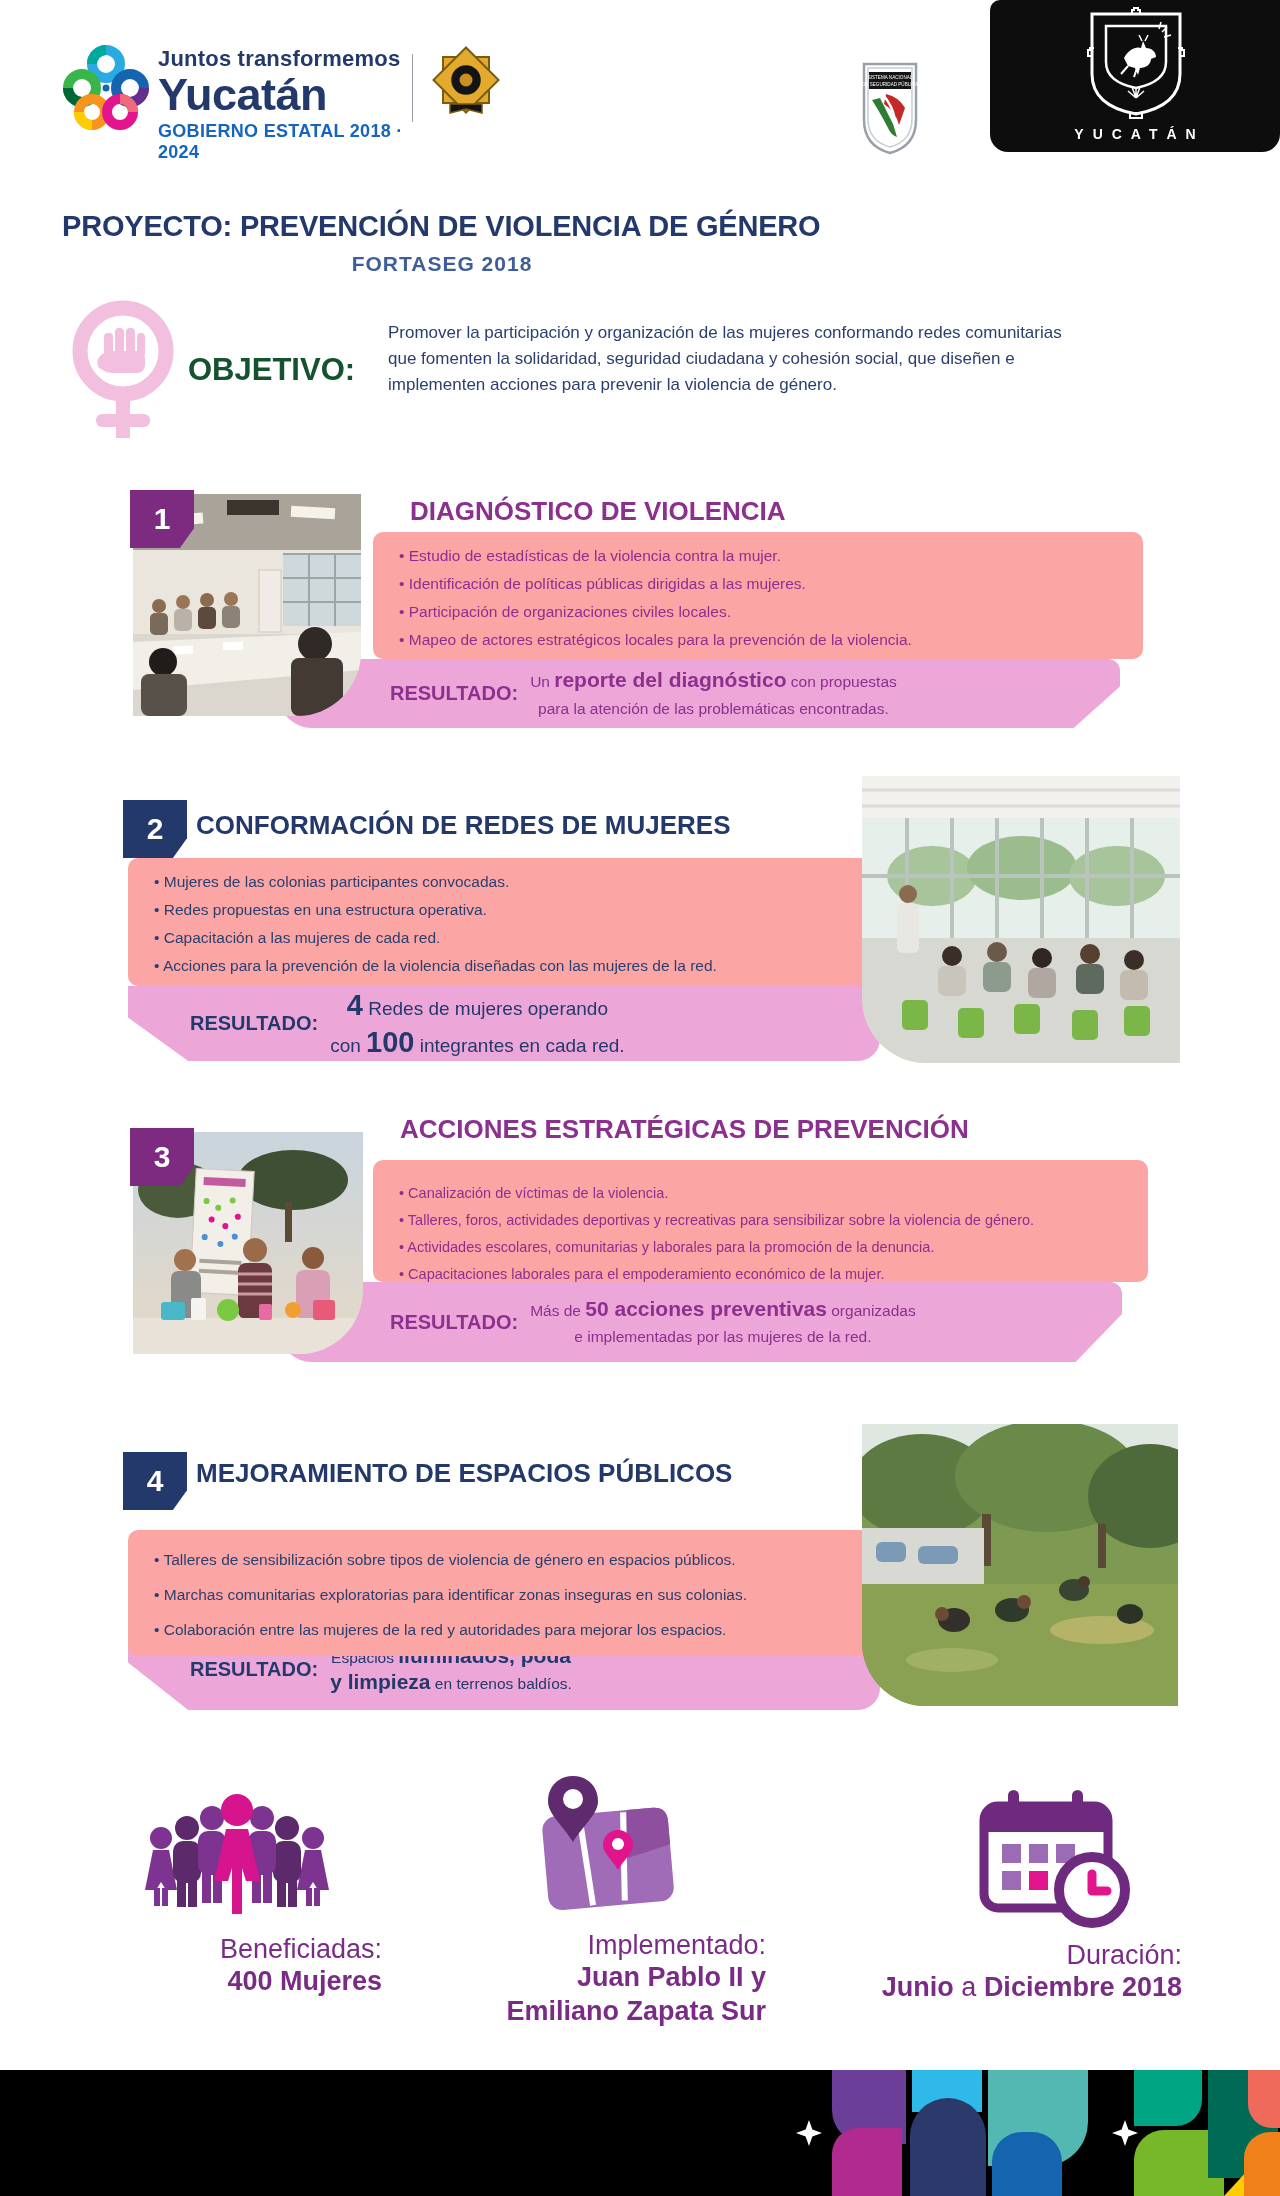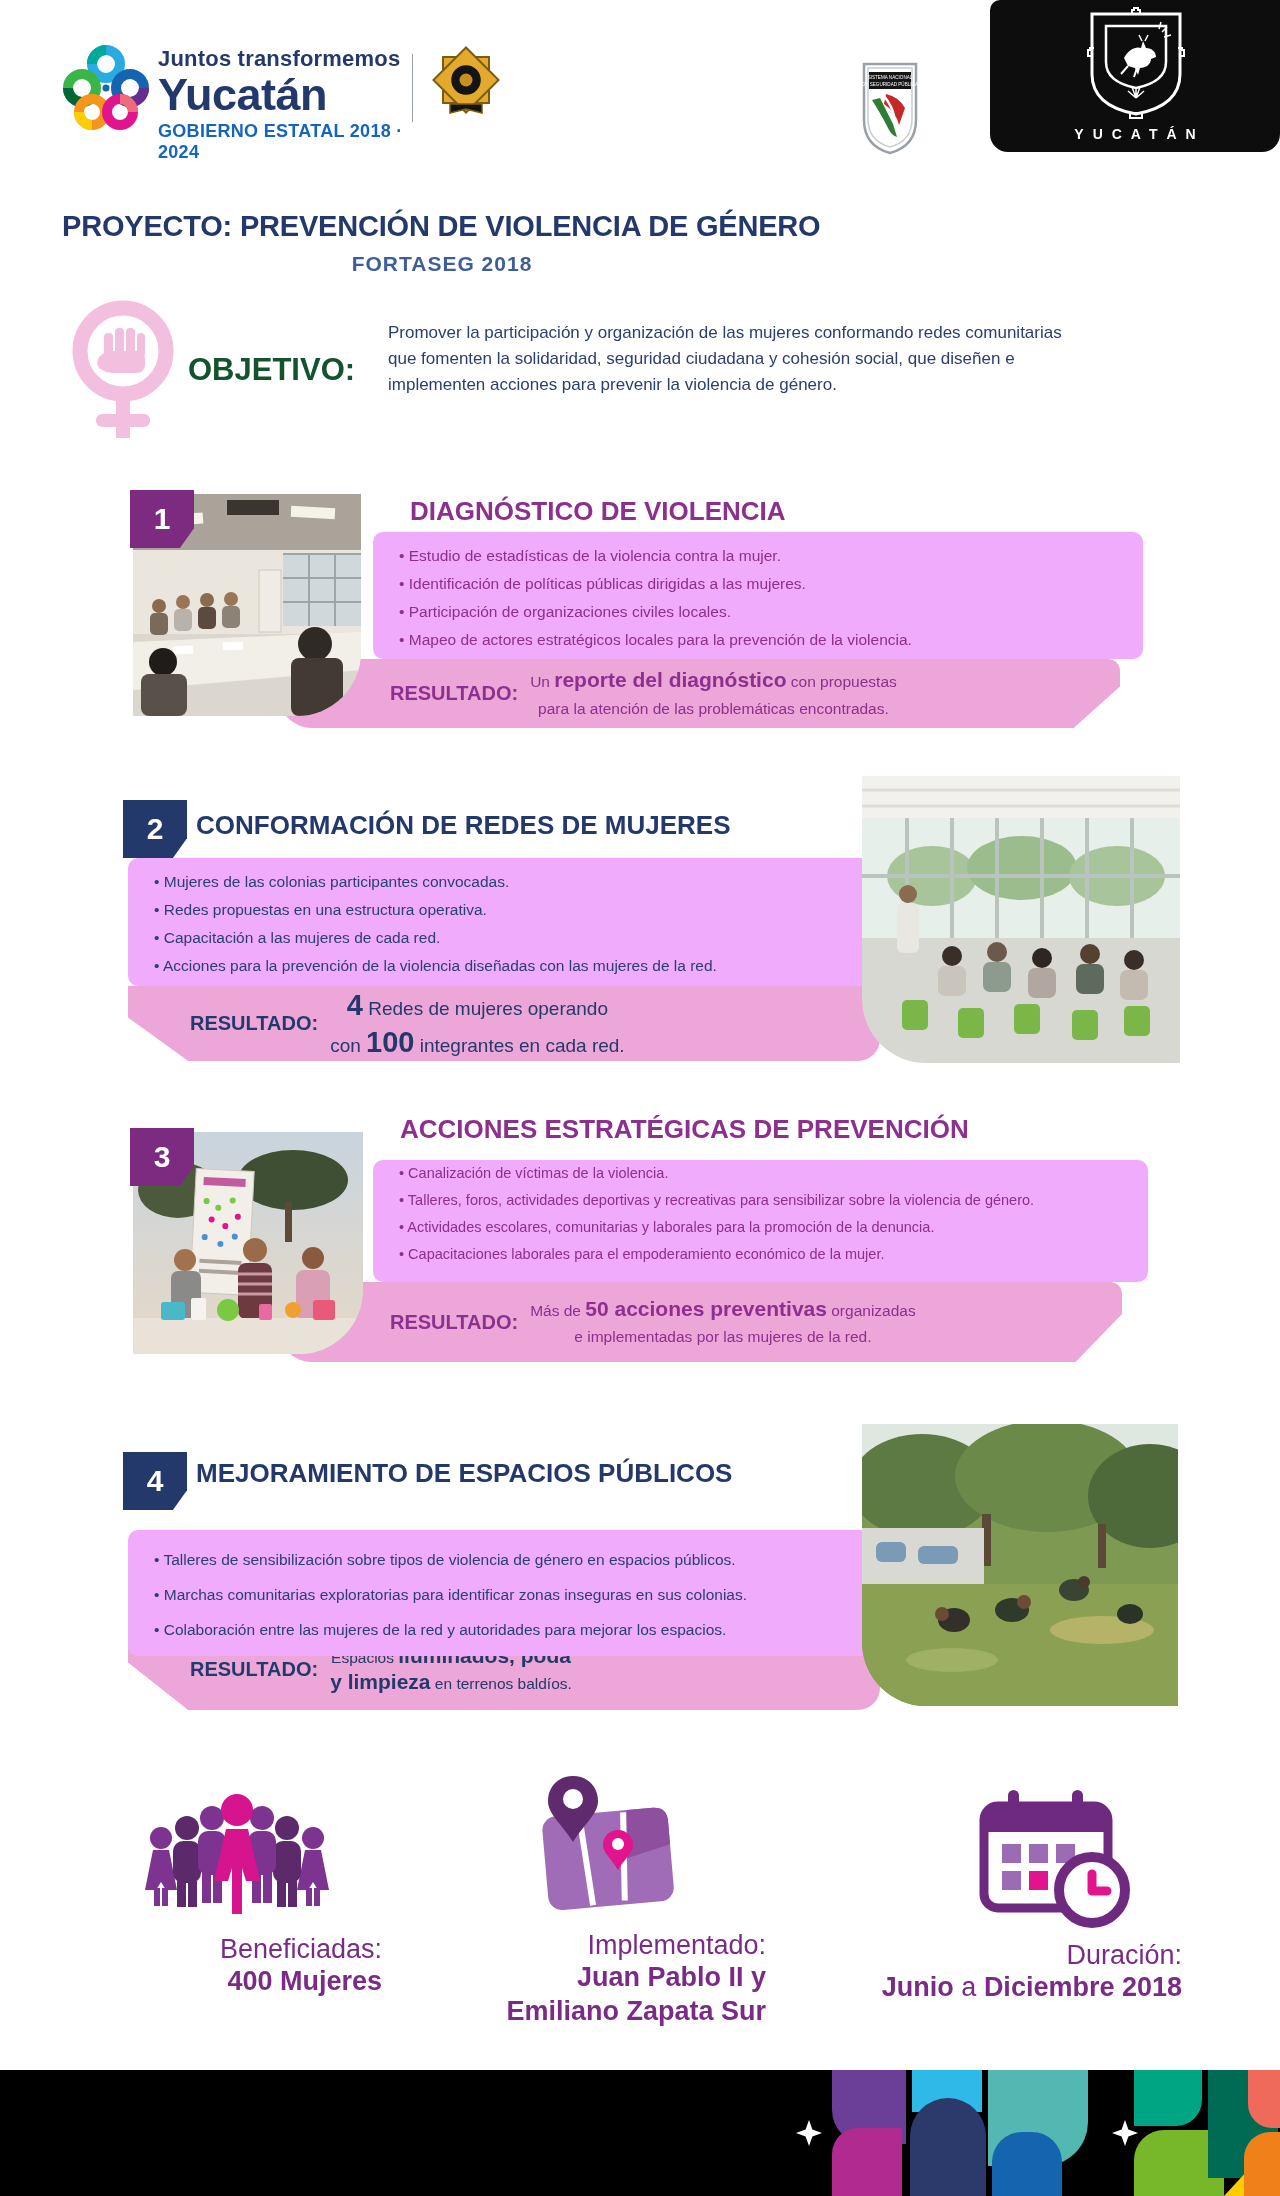--- a/index.html
+++ b/index.html
@@ -31,21 +31,21 @@
 
   
   .badge{width:64px;height:58px;color:#fff;font-size:30px;font-weight:800;display:flex;align-items:center;justify-content:center;clip-path:polygon(0 0,100% 0,100% 66%,78% 100%,0 100%);z-index:5;}
   .badge.purple{background:#7C2B80;}
   .badge.navy{background:#24396B;}
   .sec-title{font-size:26px;font-weight:800;white-space:nowrap;z-index:4;}
   .sec-title.purple{color:#8C2F8F;}
   .sec-title.navy{color:#24396B;}
   .photo{overflow:hidden;z-index:3;}
   .photo svg{display:block;width:100%;height:100%;}
-  .bullets-box{background:#f0abfc;border-radius:10px;z-index:1;}
+  .bullets-box{background:#fca5a5;border-radius:10px;z-index:1;}
   .bullets{list-style:none;margin:0;padding:10px 16px 0 26px;}
   .bullets li{font-weight:500;}
   .bullets li::before{content:"• ";}
   .b-purple li{color:#8C2F8F;}
   .b-navy li{color:#2A3F6E;}
   .resultado{background:#ECA7D8;display:flex;align-items:center;z-index:0;}
   .r-label{font-size:20px;font-weight:800;margin-right:12px;white-space:nowrap;}
   .r-lines{text-align:center;line-height:1.25;}
   .t-purple{color:#8C2F8F;}
   .t-navy{color:#24396B;}
@@ -68,21 +68,21 @@
   .box2{left:128px;top:858px;width:752px;height:128px;border-radius:10px 0 0 10px;}
   .box2 .bullets li{font-size:15.5px;line-height:28px;}
   .res2{left:128px;top:986px;width:752px;height:75px;padding-left:62px;box-sizing:border-box;}
   .res2 .bg{font-size:29px;font-weight:800;}
   .res2 .sm{font-size:19px;}
 
   .badge3{left:130px;top:1128px;}
   .photo3{left:133px;top:1132px;width:230px;height:222px;border-radius:0 0 64px 0;}
   .title3{left:400px;top:1114px;}
   .box3{left:373px;top:1160px;width:775px;height:122px;}
-  .box3 .bullets{padding-top:0;}
+  .box3 .bullets{padding-top:20px;}
   .box3 .bullets li{font-size:14.5px;line-height:27px;}
   .res3{left:278px;top:1282px;width:844px;height:80px;padding-left:112px;box-sizing:border-box;}
 
   .badge4{left:123px;top:1452px;}
   .title4{left:196px;top:1458px;}
   .photo4{left:862px;top:1424px;width:316px;height:282px;border-radius:0 0 0 64px;}
   .box4{left:128px;top:1502px;width:752px;height:126px;margin-top:28px;}
   .box4 .bullets{padding-top:12px;}
   .box4 .bullets li{font-size:15.5px;line-height:35px;}
   .res4{left:128px;top:1628px;width:752px;height:82px;padding-left:62px;box-sizing:border-box;}

